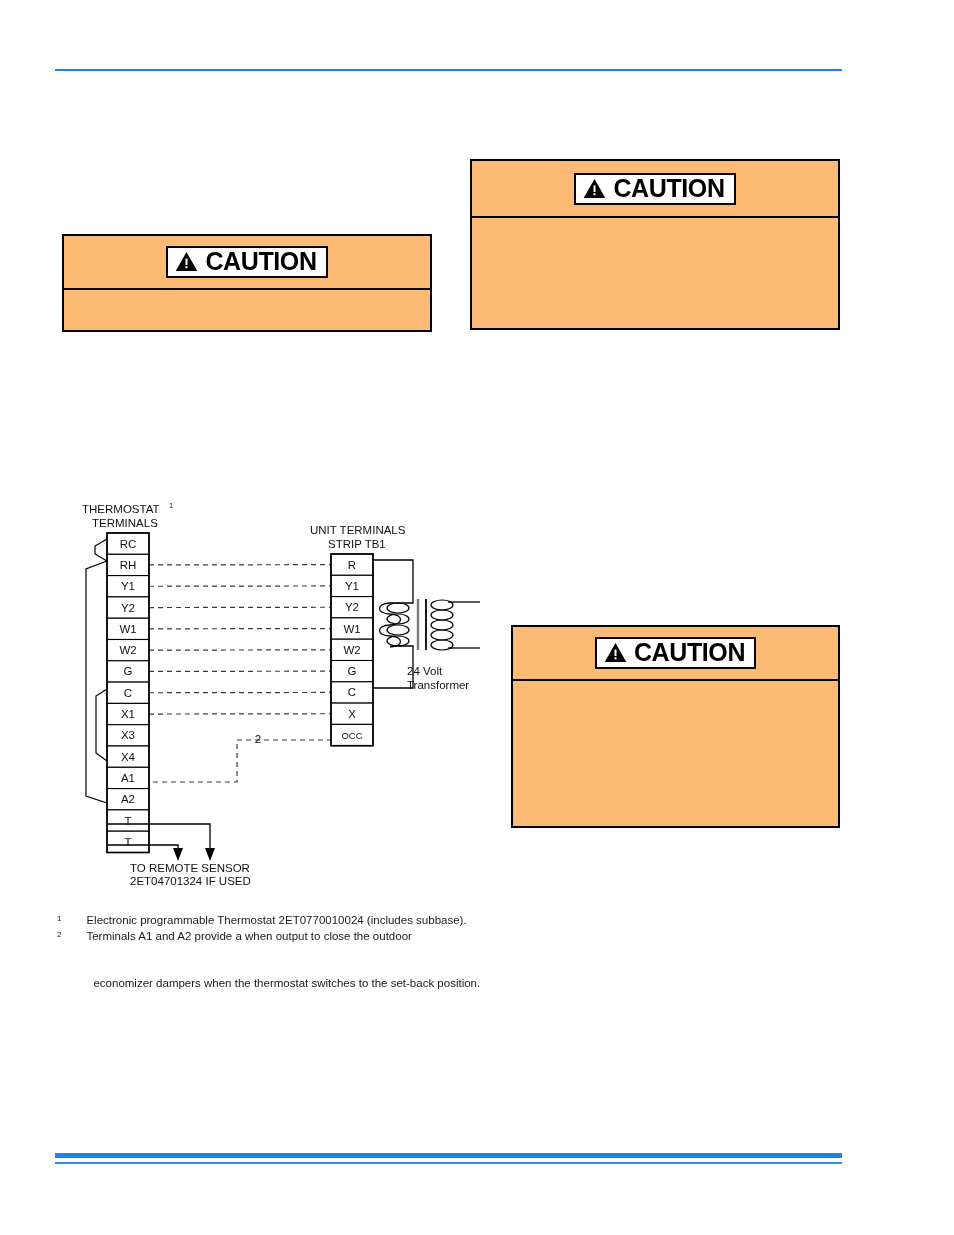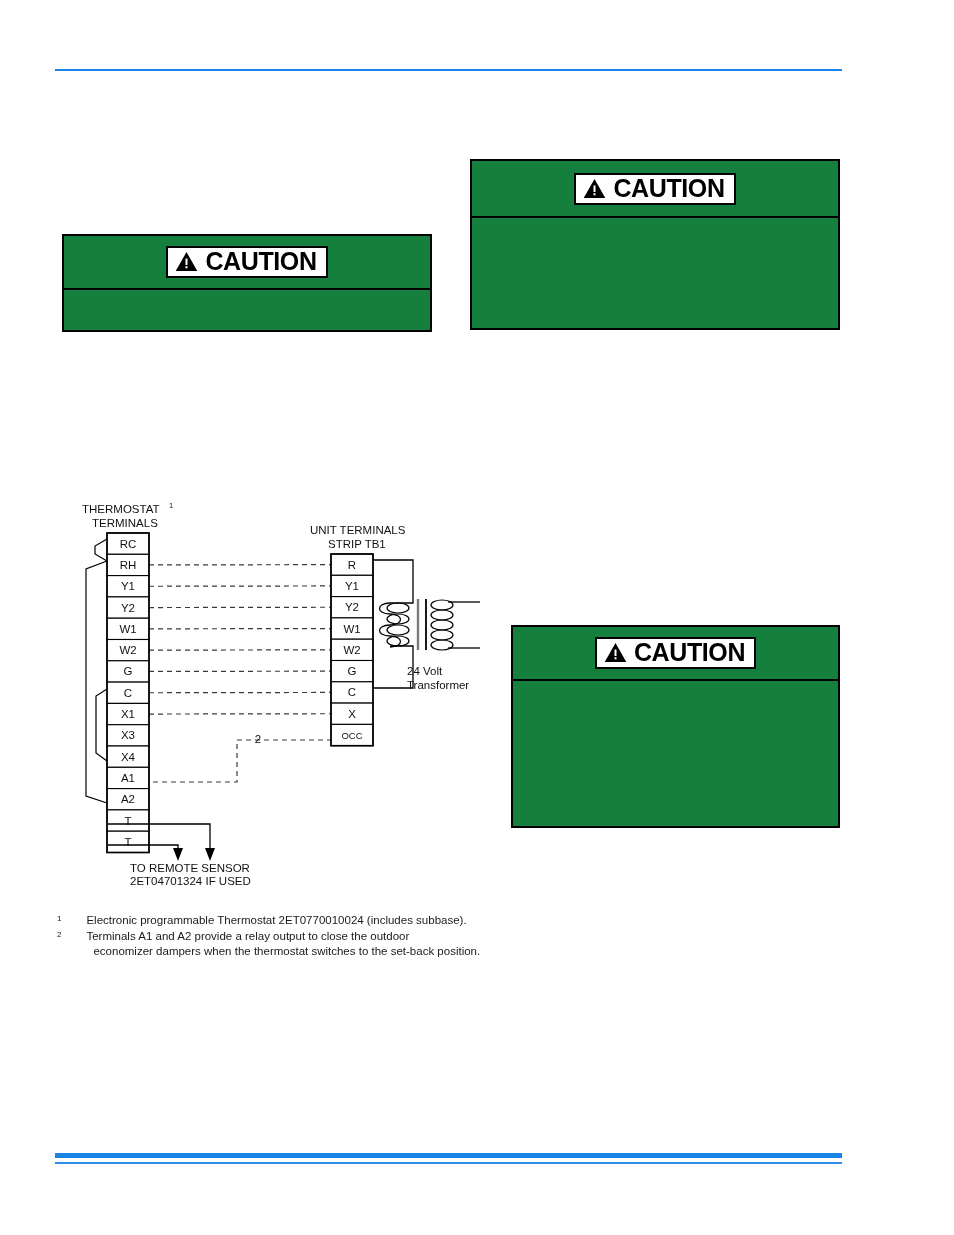--- a/index.html
+++ b/index.html
@@ -40,21 +40,21 @@
     top: 1162px;
     width: 787px;
     height: 2px;
     background: #2f8ee9;
   }
 
   
   .caution-box {
     position: absolute;
     border: 2px solid #000000;
-    background: #15803d;
+    background: #fdba74;
     box-sizing: border-box;
   }
   .caution-head {
     height: 57px;
     border-bottom: 2px solid #000000;
     display: flex;
     align-items: center;
     justify-content: center;
     box-sizing: border-box;
   }
@@ -181,20 +181,21 @@
     font-size: 8px;
     line-height: 1;
     padding-top: 2px;
     margin-right: 4px;
     flex: 0 0 auto;
   }
   .footnote-text { flex: 1 1 auto; padding-left: 21px; }
   .footnote-cont {
     display: block;
     padding-left: 7px;
+    margin-top: 32px;
   }
 </style>
 </head>
 <body>
 
 <div class="rule-top"></div>
 <div class="rule-bottom-thick"></div>
 <div class="rule-bottom-thin"></div>
 
 <div class="caution-box" id="caution-box-left">
@@ -379,17 +380,17 @@
 </div>
 
 <div id="footnotes">
   <div class="footnote">
     <span class="footnote-marker">1</span>
     <span class="footnote-text">Electronic programmable Thermostat 2ET0770010024 (includes subbase).</span>
   </div>
   <div class="footnote">
     <span class="footnote-marker">2</span>
     <span class="footnote-text">
-      <span>Terminals A1 and A2 provide a relay output to close the outdoor</span>
+      <span>Terminals A1 and A2 provide a when output to close the outdoor</span>
       <span class="footnote-cont">economizer dampers when the thermostat switches to the set-back position.</span>
     </span>
   </div>
 </div>
 
 </body></html>

